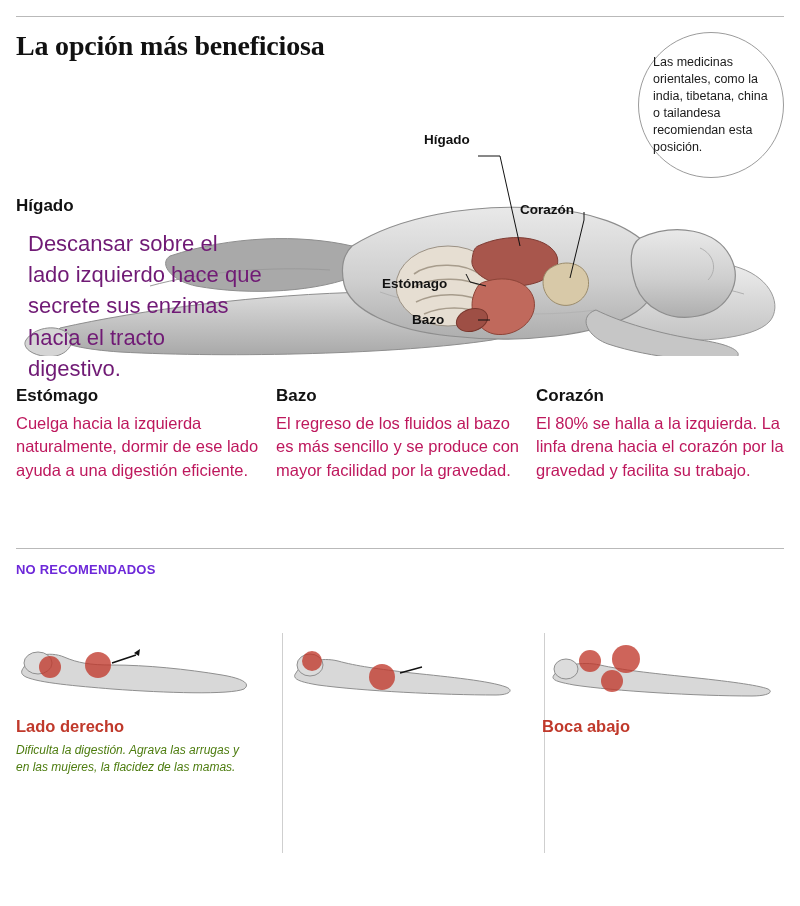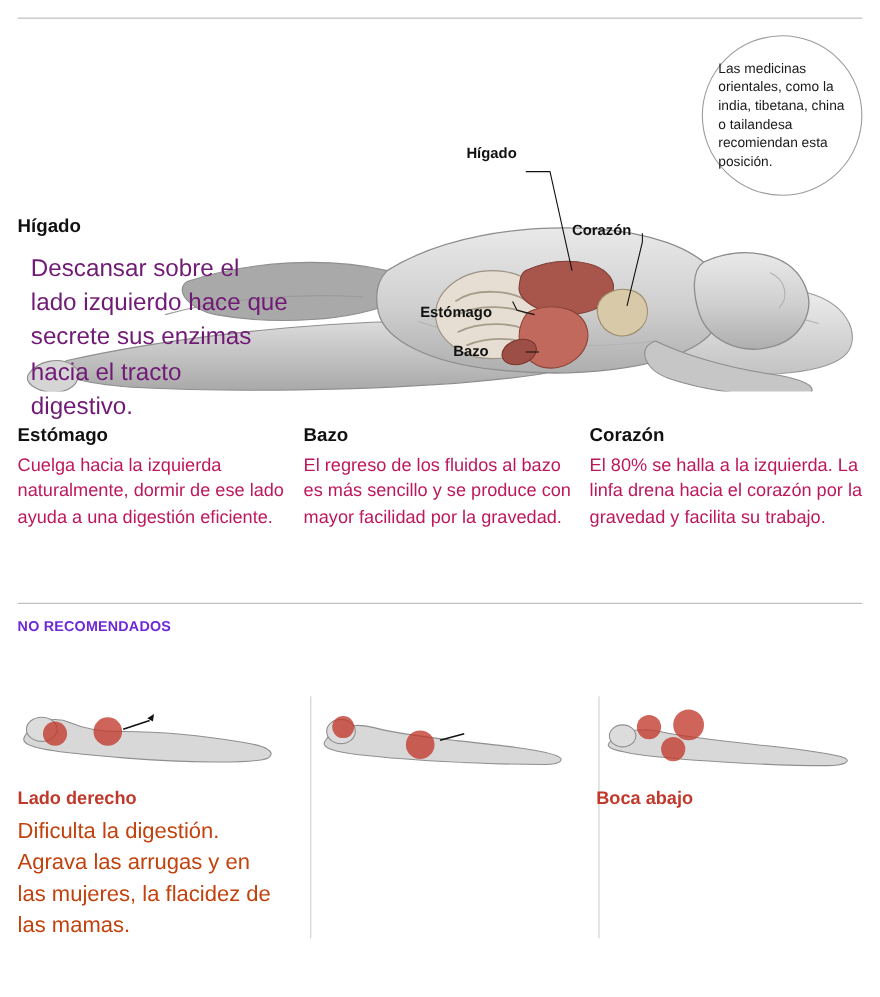--- a/index.html
+++ b/index.html
@@ -182,32 +182,34 @@
     position: relative;
   }
   .bad h5 {
     margin: 12px 0 6px 0;
     font-size: 16.5px;
     font-weight: bold;
     color: #c0392b;
   }
   .bad p {
     margin: 0;
-    font-size: 20px;
+    font-size: 12px;
     line-height: 1.42;
-    color: #c2410c;
+    color: #4d7c0f;
+    font-style: italic;
   }
 </style>
 </head>
 <body>
 
 <div class="page">
 
   <div class="top-rule"></div>
 
+  <div class="title">La opción más beneficiosa</div>
 
   <div class="note-circle">
     <p>Las medicinas orientales, como la india, tibetana, china o tailandesa recomiendan esta posición.</p>
   </div>
 
   <div class="hero">
 
     <svg class="hero-svg" width="800" height="260" viewBox="0 0 800 260">
       <defs>
         <linearGradient id="bodyGrad" x1="0" y1="0" x2="0" y2="1">

